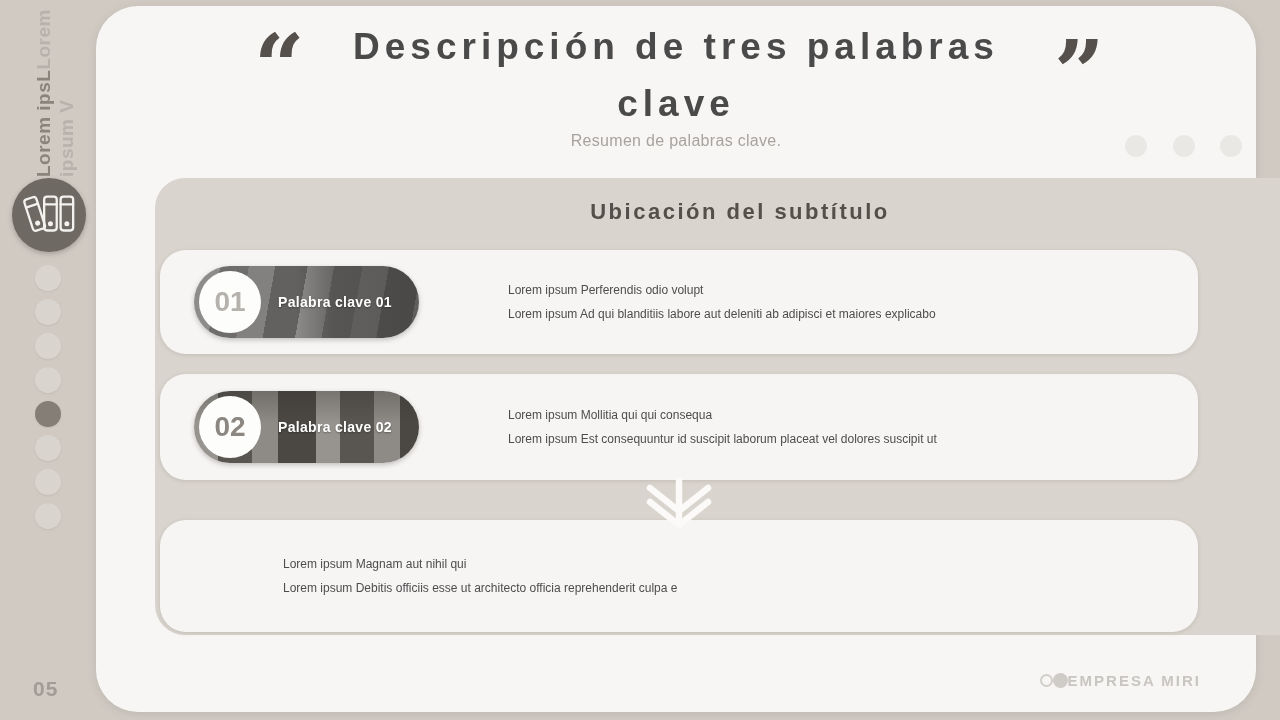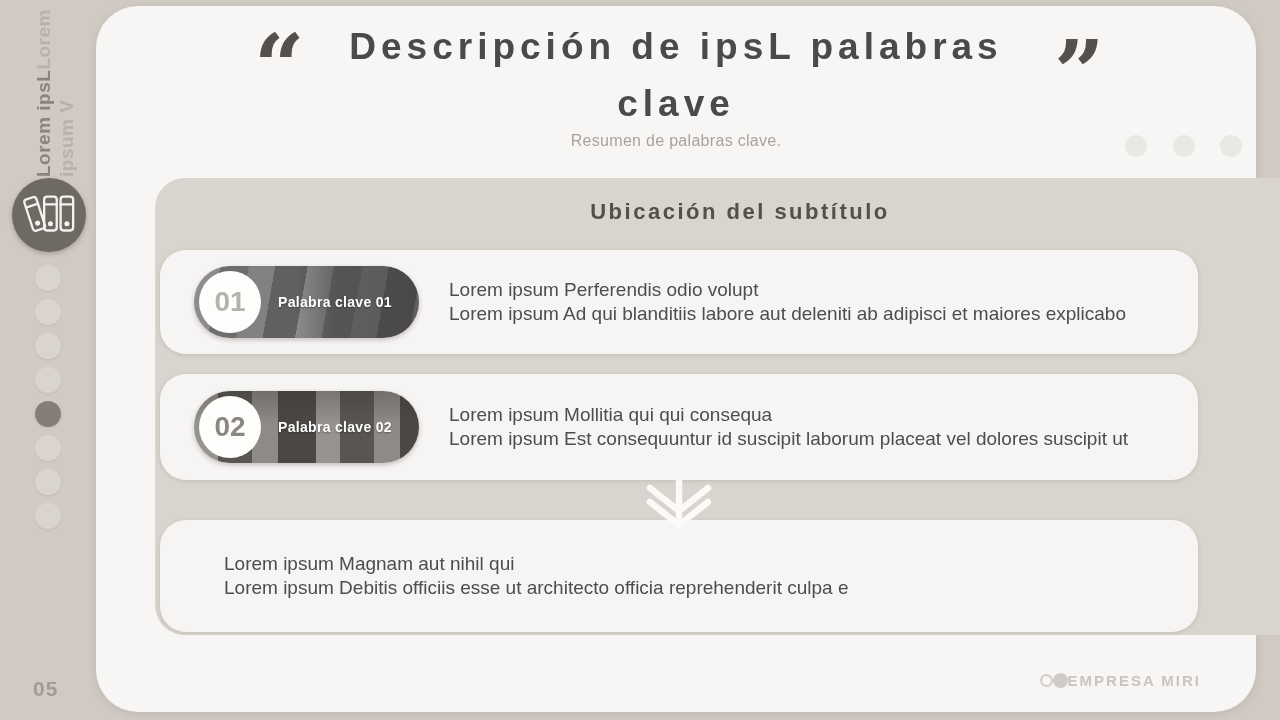--- a/index.html
+++ b/index.html
@@ -113,21 +113,21 @@
   .r0 .num-circle { color:#b5b1ac; }
   .r1 .num-circle { color:#8b8680; }
   .r2 .num-circle { color:#47433f; }
 
   .pill-label {
     position:relative; z-index:2; flex:1; text-align:center; padding:0 14px 0 4px;
     color:#ffffff; font-size:14px; font-weight:bold; letter-spacing:.3px;
     text-shadow:0 1px 2px rgba(0,0,0,.35);
   }
 
-  .row-text { margin-left:30px; font-size:19px; color:#4d4d4d; line-height:24px; }
+  .row-text { margin-left:89px; font-size:12px; color:#4d4d4d; line-height:24px; }
 
   .arrow-down { position:absolute; left:491px; top:300px; z-index:3; }
 
   
   .brand {
     position:absolute; right:55px; bottom:23px;
     display:flex; align-items:center; gap:0;
   }
   .brand .ring { width:13px; height:13px; border-radius:50%; border:2.5px solid #d2cec9; }
   .brand .disc { width:15px; height:15px; border-radius:50%; background:#cfcbc6; }
@@ -171,21 +171,21 @@
   </div>
 
 <div class="page-number">05</div>
 
 <div class="card">
 
   <div class="quote open">“</div>
   <div class="quote close">”</div>
 
   <h1 class="title">
-    <span>Descripción de ipsL palabras</span>
+    <span>Descripción de tres palabras</span>
     <span>clave</span>
   </h1>
   <p class="subtitle">Resumen de palabras clave.</p>
 
   <div class="decor-dot r" style="left:1029px; top:129px;"></div>
   <div class="decor-dot r" style="left:1077px; top:129px;"></div>
   <div class="decor-dot r" style="left:1124px; top:129px;"></div>
   <div class="decor-dot c" style="left:1124px; top:178px;"></div>
   <div class="decor-dot c" style="left:1124px; top:224px;"></div>
 

